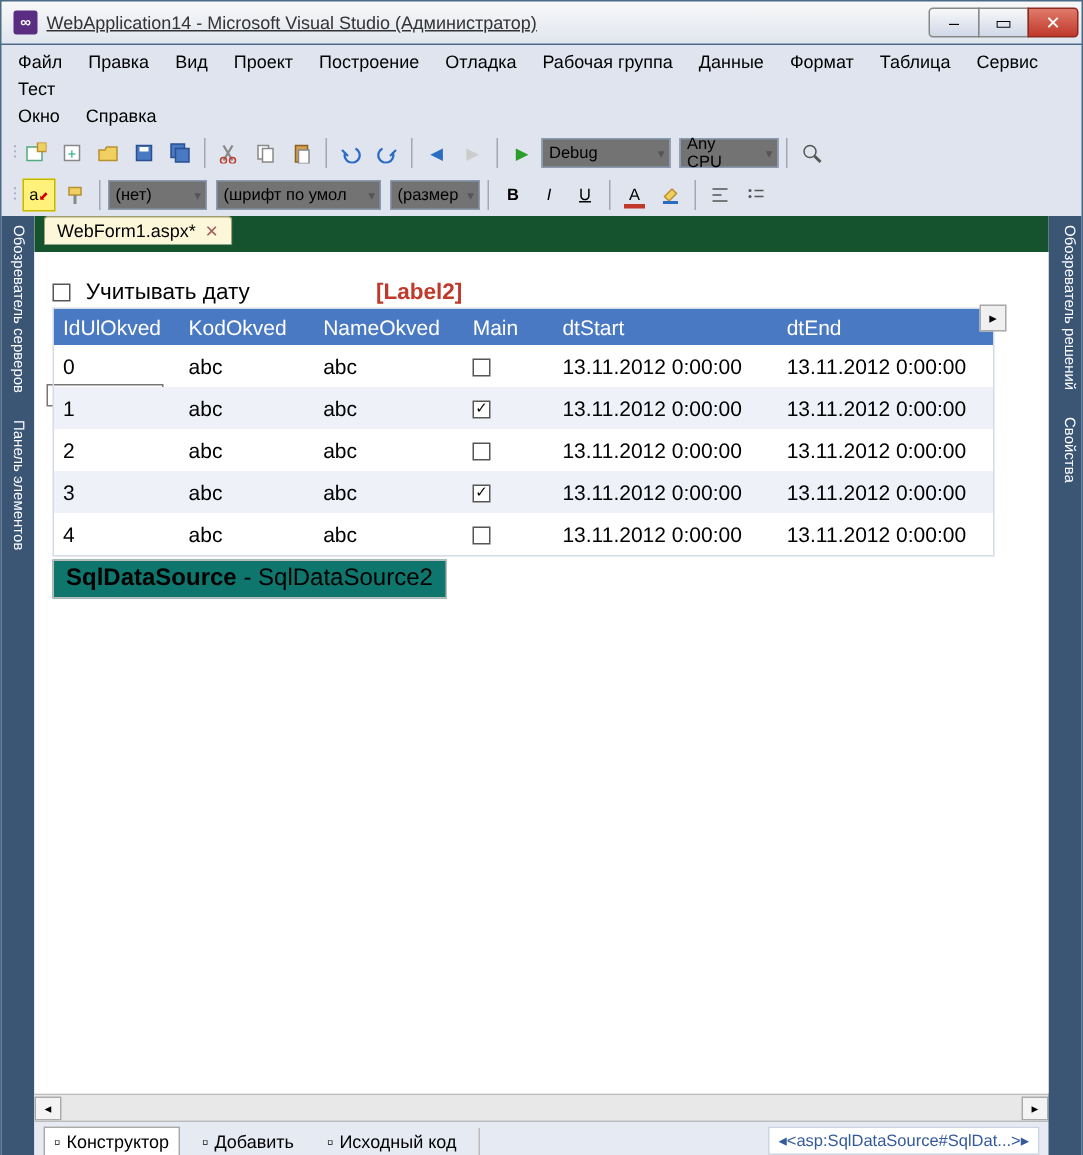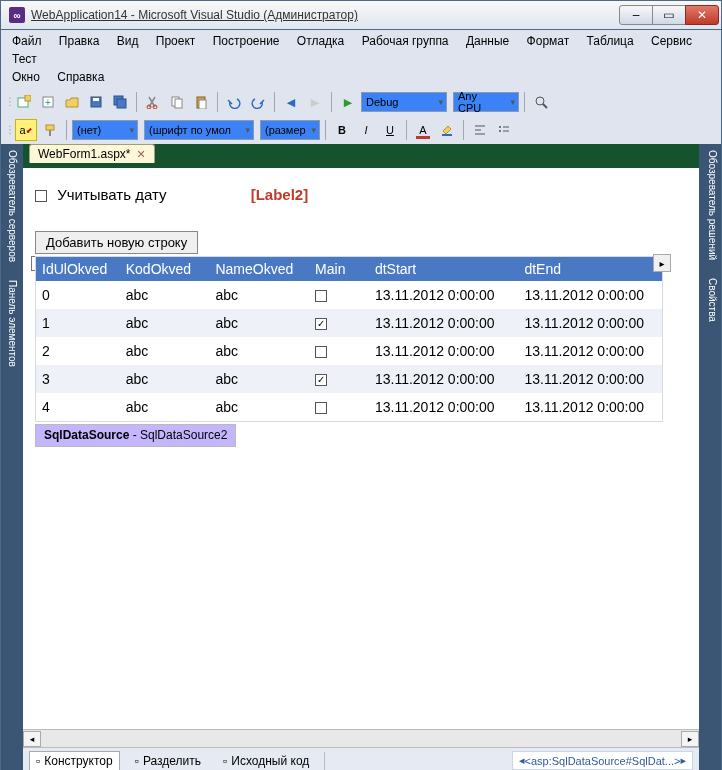--- a/index.html
+++ b/index.html
@@ -15,21 +15,21 @@
 .titlebtn.min { border-radius: 3px 0 0 3px;}
 
 
 .menubar { background: #dfe4ef; border-left:1px solid #4b6a88; border-right:1px solid #4b6a88; padding: 2px 4px; font-size: 12px; }
 .menubar span { display:inline-block; padding: 2px 7px; cursor:pointer; }
 
 
 .toolbar { background: #dfe4ef; border-left:1px solid #4b6a88; border-right:1px solid #4b6a88; padding: 2px 4px; display:flex; align-items:center; font-size:11px; gap:2px; flex-wrap:nowrap; height:28px;}
 .tb-btn { width:22px; height:22px; display:flex; align-items:center; justify-content:center; cursor:pointer; border:1px solid transparent; border-radius:2px;}
 .tb-sep { width:1px; height:20px; background:#a0a8b8; margin:0 3px;}
-.tb-combo { height:20px; border:1px solid #8a9ab0; background:#3b82f6; font-size:11px; padding:0 18px 0 4px; position:relative; display:flex; align-items:center;}
+.tb-combo { height:20px; border:1px solid #8a9ab0; background:#737373; font-size:11px; padding:0 18px 0 4px; position:relative; display:flex; align-items:center;}
 .tb-combo::after{ content:"▾"; position:absolute; right:3px; font-size:9px; color:#555;}
 .tb-hl { background: #fff17a; border:1px solid #c5b800; width:22px;height:22px;display:flex;align-items:center;justify-content:center;}
 
 
 .shell { display:flex; border:1px solid #4b6a88; border-top:none; height: calc(770px - 30px - 36px - 56px - 18px); }
 .sidebar-left { width:22px; background:#3b5575; color:#fff; font-size:10px; writing-mode: vertical-rl; text-orientation: mixed; padding:6px 3px; display:flex; gap:18px;}
 .sidebar-left .tab{ cursor:pointer; display:flex; align-items:center; gap:4px;}
 .sidebar-right { width:22px; background:#3b5575; color:#fff; font-size:10px; writing-mode: vertical-rl; text-orientation: mixed; padding:6px 3px; display:flex; gap:18px;}
 .main { flex:1; display:flex; flex-direction:column; background:#fff;}
 .doctab-row{ background:#14532d; height:24px; display:flex; align-items:flex-start; padding-left:6px;}
@@ -42,21 +42,21 @@
 .label2 { color:#c0392b; font-weight:bold; margin-left:80px;}
 .btn-add { display:inline-block; border:1px solid #888; background:#efefef; padding:3px 10px; font-size:13px; margin-top:28px;}
 .tag-asp{ position:absolute; top:88px; left:8px; background:#fff; border:1px solid #777; font-size:10px; padding:1px 3px; font-family:Segoe UI;}
 .grid{ width:628px; margin-top:2px; border:1px solid #d4dbe6; font-size:14px;}
 .grid-header{ background:#4a79c4; color:#fff; display:flex; font-weight:normal; height:24px; align-items:center;}
 .grid-row{ display:flex; height:28px; align-items:center;}
 .grid-row.alt{ background:#eef2f8;}
 .gc1{width:90px; padding-left:6px;} .gc2{width:90px;} .gc3{width:100px;} .gc4{width:60px;} .gc5{width:150px;} .gc6{width:138px;}
 .grid-arrow{ position:absolute; right:-8px; top:0; width:18px; height:18px; border:1px solid #aaa; background:#f0f0f0; display:flex;align-items:center;justify-content:center;font-size:10px;}
 .gridwrap{ position:relative; display:inline-block;}
-.sqlds{ display:inline-block; border:1px solid #bbb; background:#c4b5fd; padding:3px 8px; font-size:12px; font-family:Segoe UI; margin-top:2px;}
+.sqlds{ display:inline-block; border:1px solid #bbb; background:#0f766e; padding:3px 8px; font-size:16px; font-family:Segoe UI; margin-top:2px;}
 .hiddenfield{ font-size:12px; font-family:Segoe UI; margin-top:90px;}
 
 .hscroll{ height:18px; background:#e8e8e8; border-top:1px solid #bbb; display:flex; align-items:center;}
 .hscroll .sbtn{ width:18px; height:16px; border:1px solid #aaa; background:#f4f4f4; font-size:9px; display:flex;align-items:center;justify-content:center;}
 
 .view-tabs{ height:26px; background:#e6eaf2; border-top:1px solid #bbb; display:flex; align-items:center; padding:0 6px; gap:8px; font-size:12px;}
 .view-tab{ display:flex; align-items:center; gap:4px; padding:2px 6px; cursor:pointer; border:1px solid transparent;}
 .view-tab.active{ background:#fff; border:1px solid #aaa;}
 .crumb{ font-size:11px; color:#335a9a; border:1px solid #cbd5e6; background:#fff; padding:2px 6px; margin-left:auto; display:flex; align-items:center; max-width:200px;}
 
@@ -226,21 +226,20 @@
         <span>WebForm1.aspx*</span>
         <span class="x">✕</span>
       </div>
     </div>
     <div class="design-surface">
       <div>
         <span class="chk"></span>
         <span>Учитывать дату</span>
         <span class="label2">[Label2]</span>
       </div>
-      <div class="btn-add">Добавить новую строку</div>
       <div class="tag-asp">asp:panel#Panel3</div>
 
       <div class="gridwrap">
         <div class="grid-arrow">▸</div>
         <div class="grid">
           <div class="grid-header">
             <div class="gc1">IdUlOkved</div>
             <div class="gc2">KodOkved</div>
             <div class="gc3">NameOkved</div>
             <div class="gc4">Main</div>
@@ -295,21 +294,21 @@
         <b>SqlDataSource</b><span> - SqlDataSource2</span>
       </div>
     </div>
     <div class="hscroll">
       <div class="sbtn">◂</div>
       <div style="flex:1;"></div>
       <div class="sbtn">▸</div>
     </div>
     <div class="view-tabs">
       <div class="view-tab active">▫ <span>Конструктор</span></div>
-      <div class="view-tab">▫ <span>Разделить</span></div>
+      <div class="view-tab">▫ <span>Добавить</span></div>
       <div class="view-tab">▫ <span>Исходный код</span></div>
       <div style="width:1px;height:18px;background:#bbb;"></div>
       <div class="crumb">◂ <span>&lt;asp:SqlDataSource#SqlDat...&gt;</span> ▸</div>
     </div>
   </div>
   <div class="sidebar-right">
     <span class="tab">Обозреватель решений</span>
     <span class="tab">Свойства</span>
   </div>
 </div>

